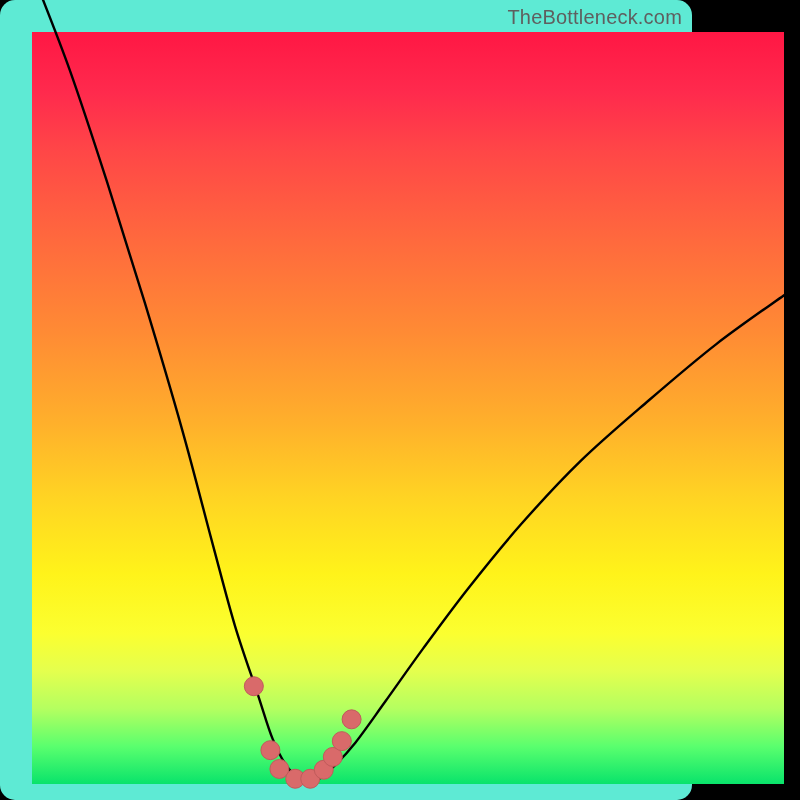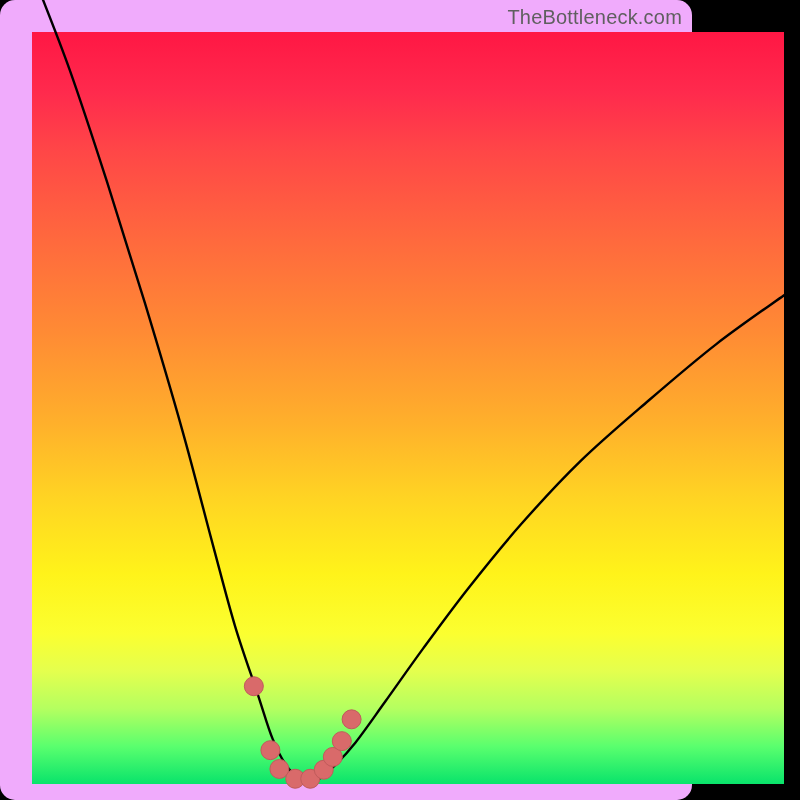--- a/index.html
+++ b/index.html
@@ -10,21 +10,21 @@
     background: #000;
     overflow: hidden;
     font-family: Arial, Helvetica, sans-serif;
   }
   .frame {
     position: absolute;
     left: 0;
     top: 0;
     width: 692px;
     height: 800px;
-    background: #f0abfc;
+    background: #5eead4;
     border-radius: 15px;
   }
   .plot-area {
     position: absolute;
     left: 32px;
     top: 32px;
     width: 752px;
     height: 752px;
     
     background: linear-gradient(

